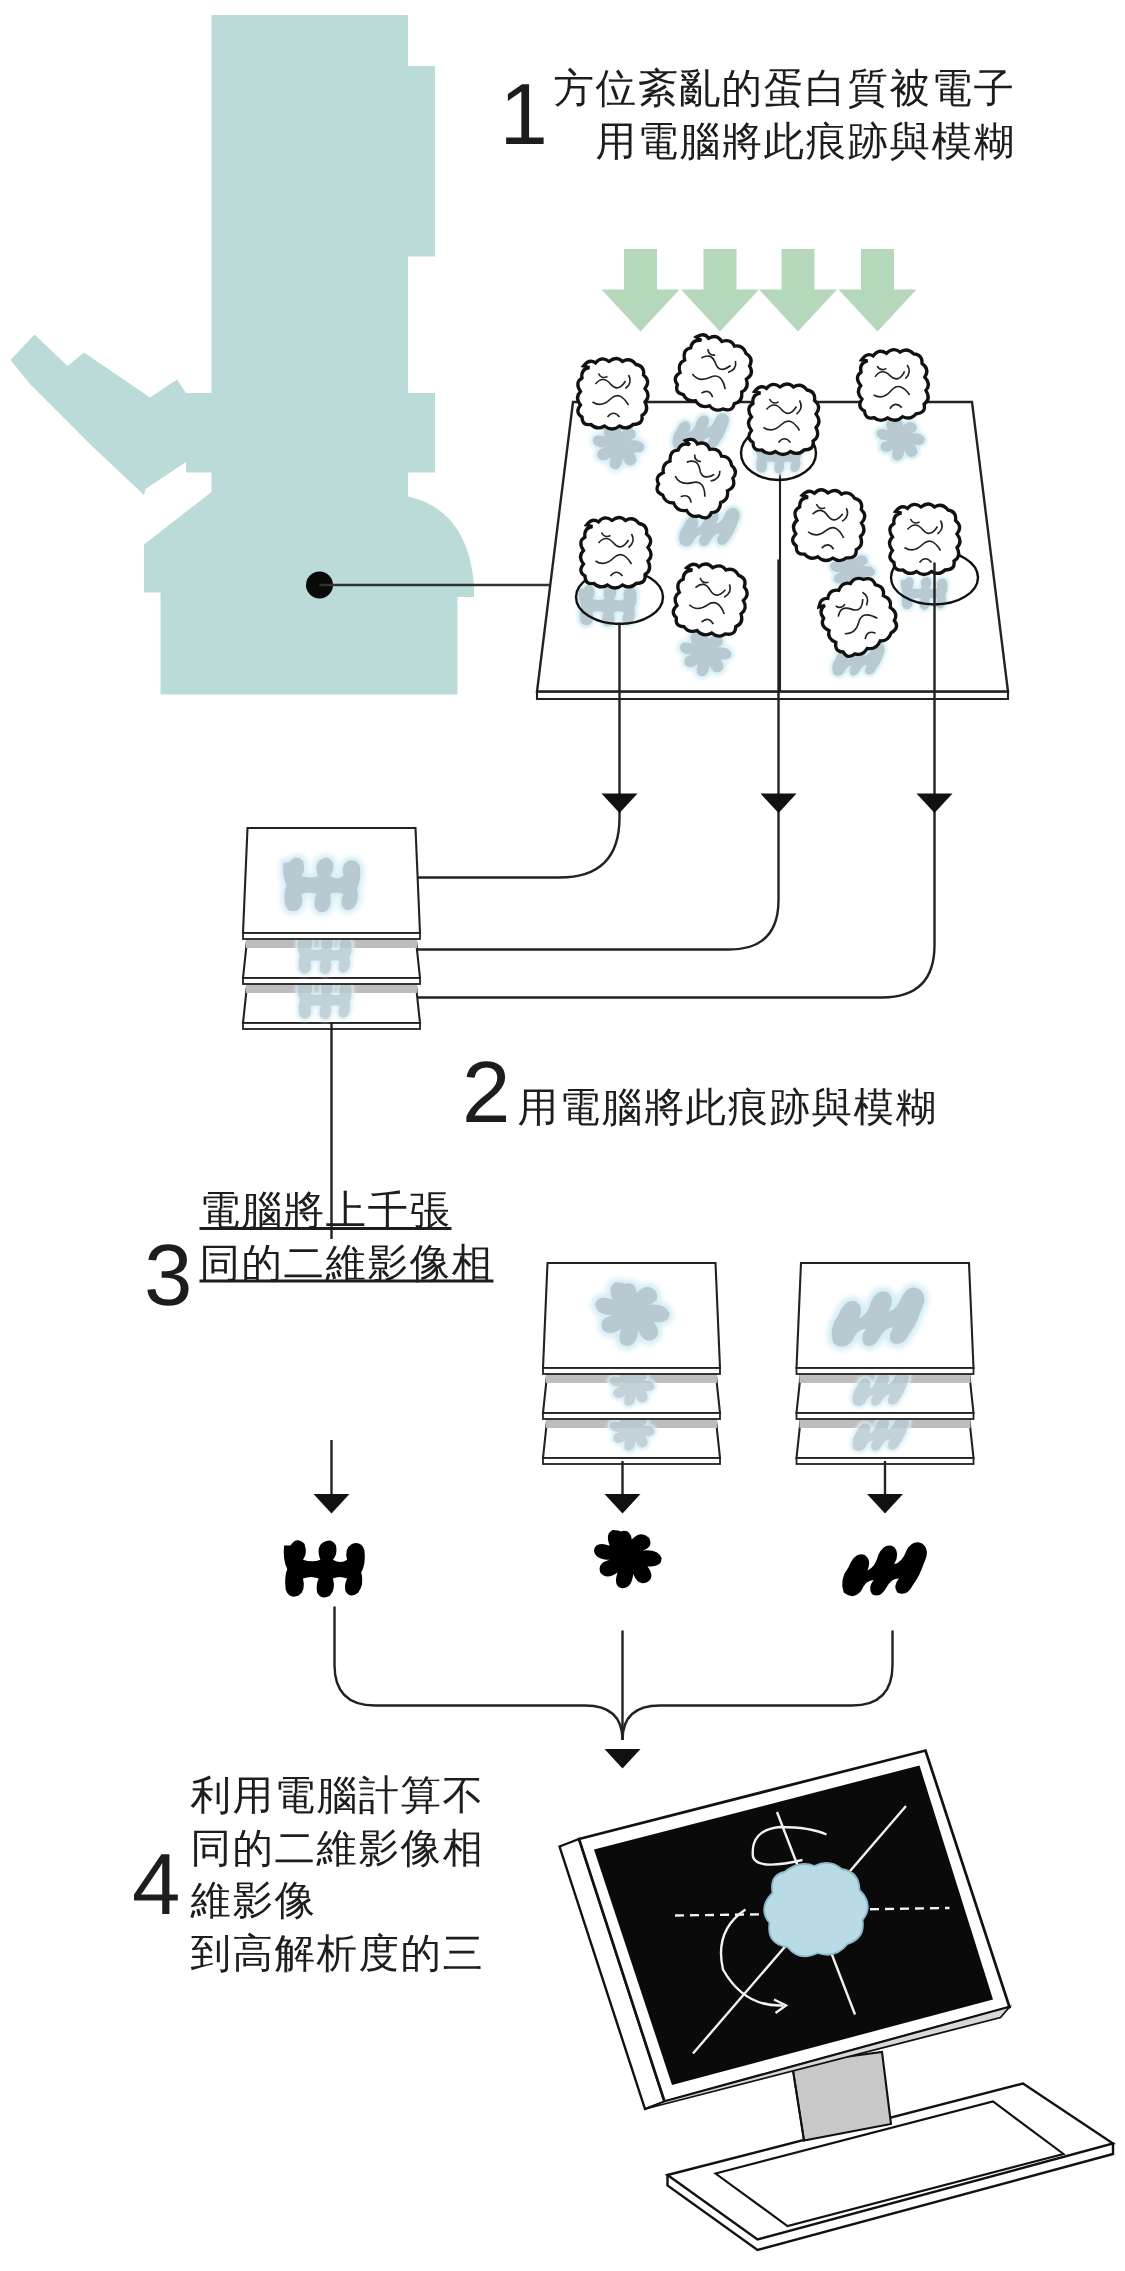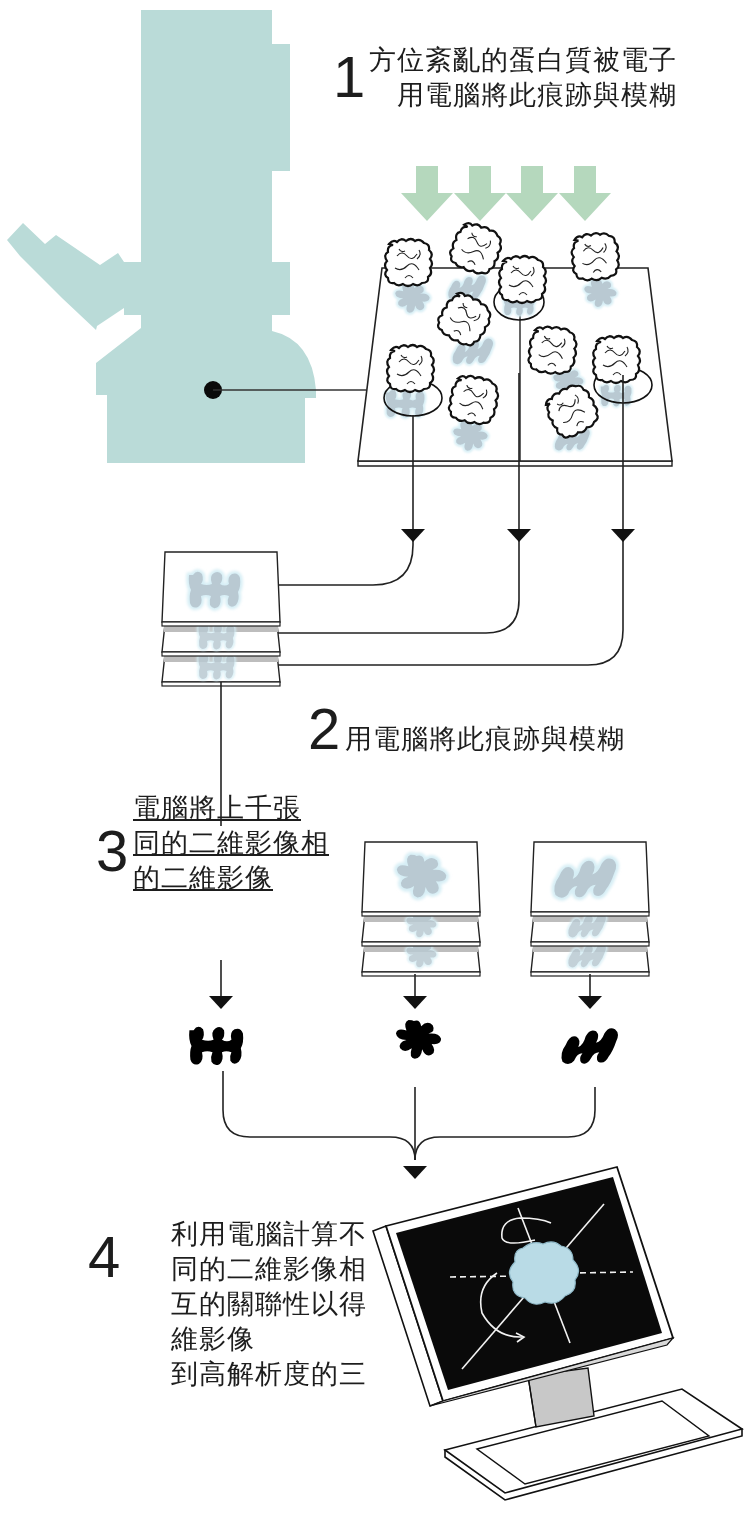--- a/index.html
+++ b/index.html
@@ -310,24 +310,22 @@
 
 <div class="step-num" style="left:308px;top:700px;">2</div>
 <div class="step-text" style="left:345px;top:721px;">
   <div>用電腦將此痕跡與模糊</div>
 </div>
 
 <div class="step-num" style="left:96px;top:822px;">3</div>
 <div class="step-text" style="left:133px;top:790px;text-decoration:underline;">
   <div>電腦將上千張</div>
   <div>同的二維影像相</div>
-  <div>的二維影像</div>
 </div>
 
 <div class="step-num" style="left:88px;top:1228px;">4</div>
-<div class="step-text" style="left:127px;top:1216px;margin-left:44px;">
+<div class="step-text" style="left:127px;top:1180px;">
   <div>利用電腦計算不</div>
   <div>同的二維影像相</div>
-  <div>互的關聯性以得</div>
   <div>維影像</div>
   <div>到高解析度的三</div>
 </div>
 </div>
 
 </body></html>

